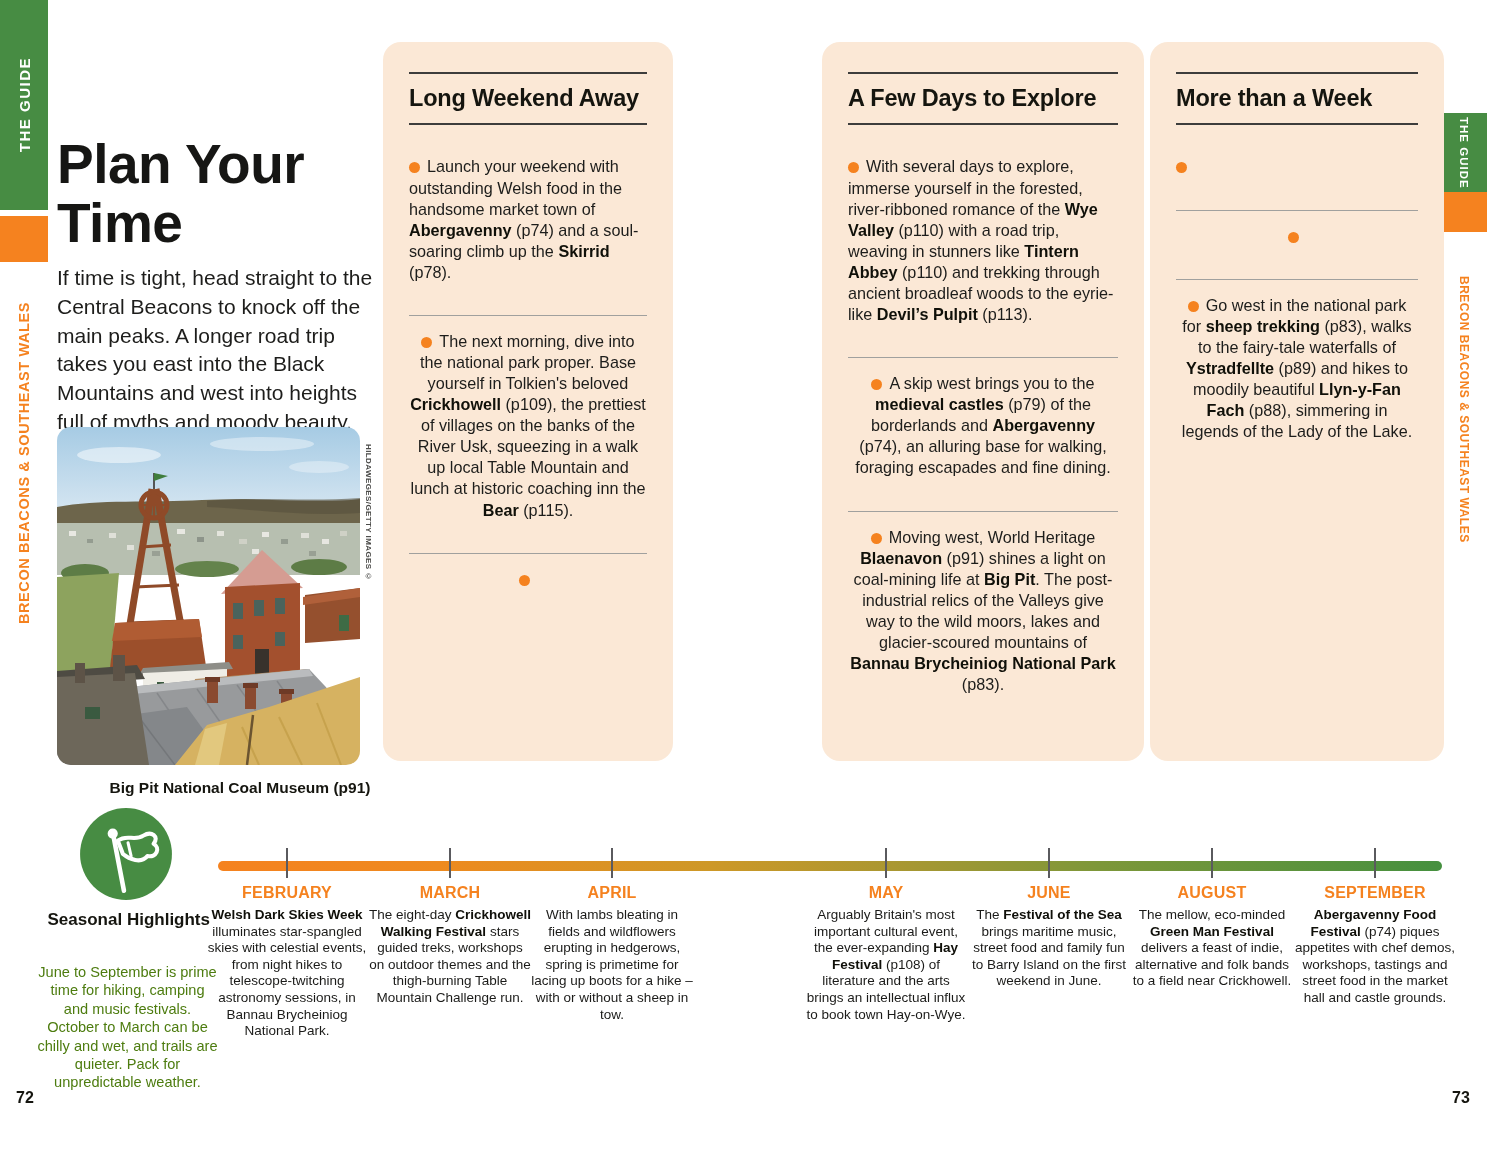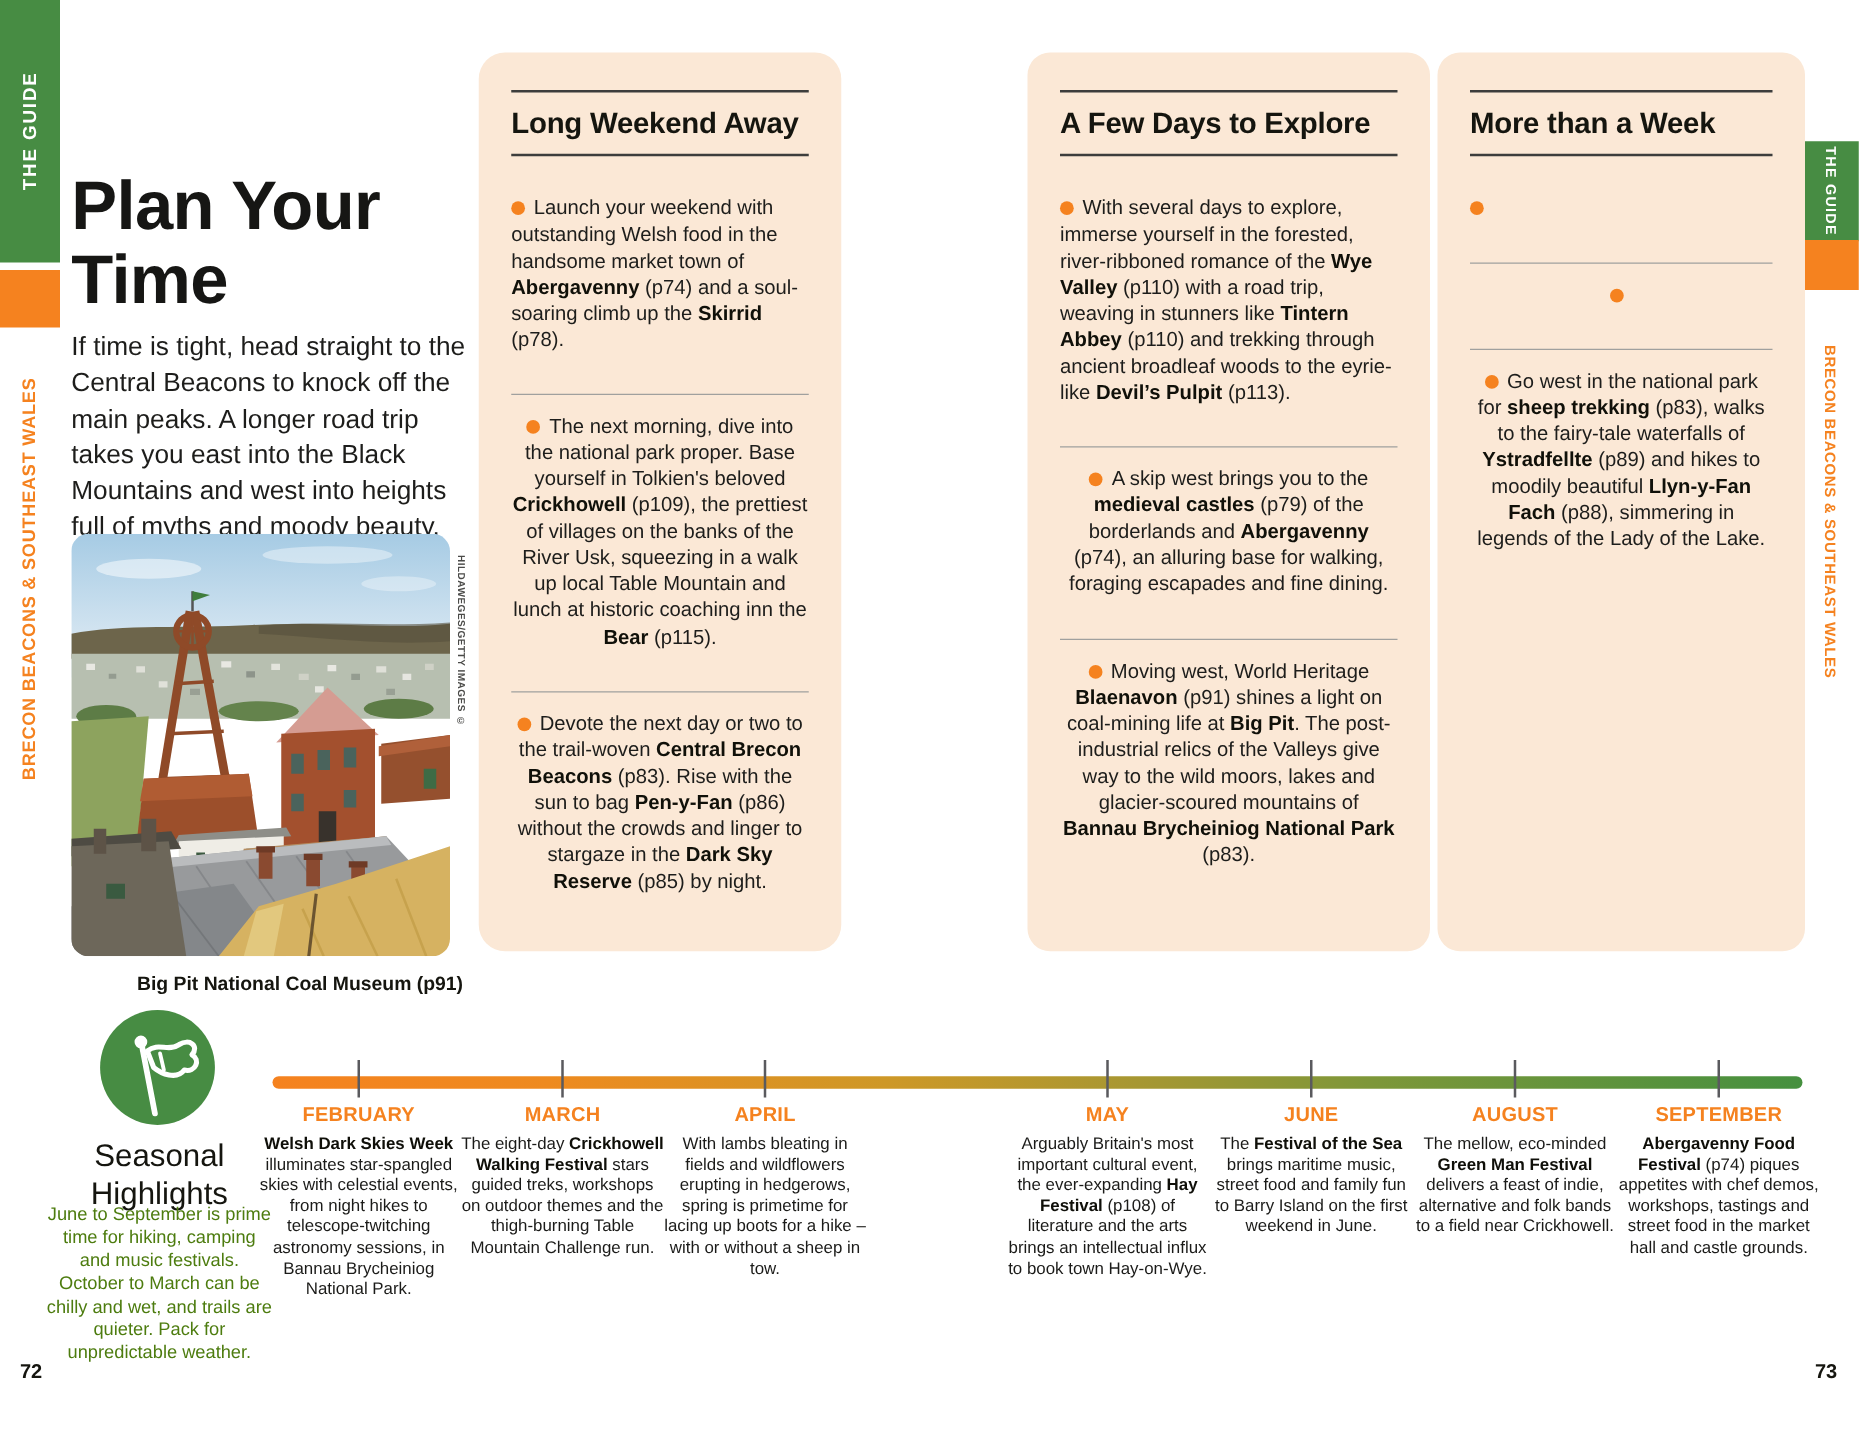--- a/index.html
+++ b/index.html
@@ -28,35 +28,35 @@
   .intro-par{position:absolute;left:57px;top:243px;width:316px;font-size:21px;line-height:1.37;color:#1d1d1b;}
   
   .photo-wrap{position:absolute;left:57px;top:427px;width:303px;height:338px;border-radius:14px;overflow:hidden;}
   .photo-wrap svg{display:block;width:100%;height:100%;}
   .photo-credit{position:absolute;left:364px;top:444px;font-size:8px;color:#4a4a48;letter-spacing:.4px;font-weight:bold;}
   .photo-caption{position:absolute;left:70px;top:779px;width:340px;text-align:center;
     font-weight:bold;font-size:15.5px;color:#15150f;}
   
   .card{position:absolute;top:42px;height:719px;background:var(--card-bg,#FBE8D6);
     border-radius:18px;padding:30px 26px 0 26px;box-sizing:border-box;overflow:hidden;}
-  .card1{left:383px;width:290px;border-radius:21px;}
+  .card1{left:383px;width:290px;}
   .card2{left:822px;width:322px;}
   .card3{left:1150px;width:294px;}
   .rule-dark{border:0;border-top:2px solid #3d3d3c;margin:0;}
   .card h2{font-size:23.5px;line-height:1.16;margin:11px 0;color:#15150f;letter-spacing:-.2px;}
   .card .items{margin-top:2px;}
   .item{font-size:16.2px;line-height:1.3;padding:15px 0 16px 0;color:#1d1d1b;}
   .item + .item{border-top:1px solid #a0a09e;text-align:center;}
   .dot{display:inline-block;width:11px;height:11px;border-radius:50%;
     background:var(--accent,#F5821F);margin-right:7px;vertical-align:-1px;}
   .item b{font-weight:bold;color:#101009;}
   
   .seasonal-badge{position:absolute;left:77px;top:805px;width:98px;height:98px;}
-  .seasonal-title{position:absolute;left:45px;top:910px;width:165px;text-align:center;
-    font-weight:normal;font-size:25px;line-height:1.2;color:#15150f;}
+  .seasonal-title{position:absolute;left:45px;top:910px;width:165px;text-align:right;
+    font-weight:bold;font-size:17px;line-height:1.2;color:#15150f;}
   .seasonal-body{position:absolute;left:37px;top:963px;width:181px;text-align:center;
     font-size:14.6px;line-height:1.26;color:#4d7c0f;}
   
   .tl-bar{position:absolute;left:218px;top:861px;width:1224px;height:10px;border-radius:5px;
     background:linear-gradient(90deg,#F5821F 0%,#EE8A1F 18%,#CE9827 40%,#A39733 58%,#7D9739 72%,#45903F 100%);}
   .tick{position:absolute;top:848px;width:2px;height:30px;background:#5a5a5e;}
   .month{position:absolute;top:884px;width:164px;text-align:center;}
   .m-label{font-weight:bold;font-size:16px;color:var(--accent,#F5821F);letter-spacing:.2px;margin-bottom:5px;}
   .m-body{font-size:13.5px;line-height:1.23;color:#1b1b19;}
   .m-body b{color:#0f0f09;}
@@ -203,21 +203,21 @@
 <div class="photo-credit vert-down">HILDAWEGES/GETTY IMAGES ©</div>
 <div class="photo-caption">Big Pit National Coal Museum (p91)</div>
 
 <section class="card card1">
   <hr class="rule-dark">
   <h2>Long Weekend Away</h2>
   <hr class="rule-dark">
   <div class="items">
     <p class="item"><span class="dot"></span><span>Launch your weekend with outstanding Welsh food in the handsome market town of <b>Abergavenny</b> (p74) and a soul-soaring climb up the <b>Skirrid</b> (p78).</span></p>
     <p class="item"><span class="dot"></span><span>The next morning, dive into the national park proper. Base yourself in Tolkien's beloved <b>Crickhowell</b> (p109), the prettiest of villages on the banks of the River Usk, squeezing in a walk up local Table Mountain and lunch at historic coaching inn the <b>Bear</b> (p115).</span></p>
-    <p class="item"><span class="dot"></span><span>Devote the next day or two to the trail-woven <b>Central Brecon Beacons</b> (p83). Rise with the sun to bag <b>Pen-y-Fan</b> (p86) without the crowds and linger to stargaze in the <b>Dark Sky Reserve</b> (p85) by night.</span></p>
+    <p class="item"><span class="dot"></span></p>
   </div>
 </section>
 
 <section class="card card2">
   <hr class="rule-dark">
   <h2>A Few Days to Explore</h2>
   <hr class="rule-dark">
   <div class="items">
     <p class="item"><span class="dot"></span><span>With several days to explore, immerse yourself in the forested, river-ribboned romance of the <b>Wye Valley</b> (p110) with a road trip, weaving in stunners like <b>Tintern Abbey</b> (p110) and trekking through ancient broadleaf woods to the eyrie-like <b>Devil’s Pulpit</b> (p113).</span></p>
     <p class="item"><span class="dot"></span><span>A skip west brings you to the <b>medieval castles</b> (p79) of the borderlands and <b>Abergavenny</b> (p74), an alluring base for walking, foraging escapades and fine dining.</span></p>

